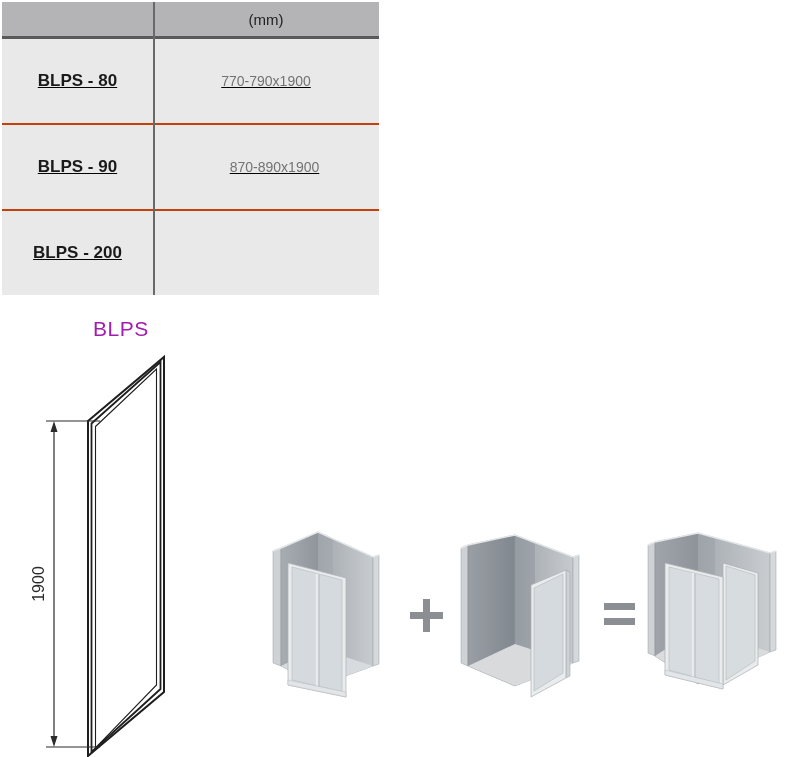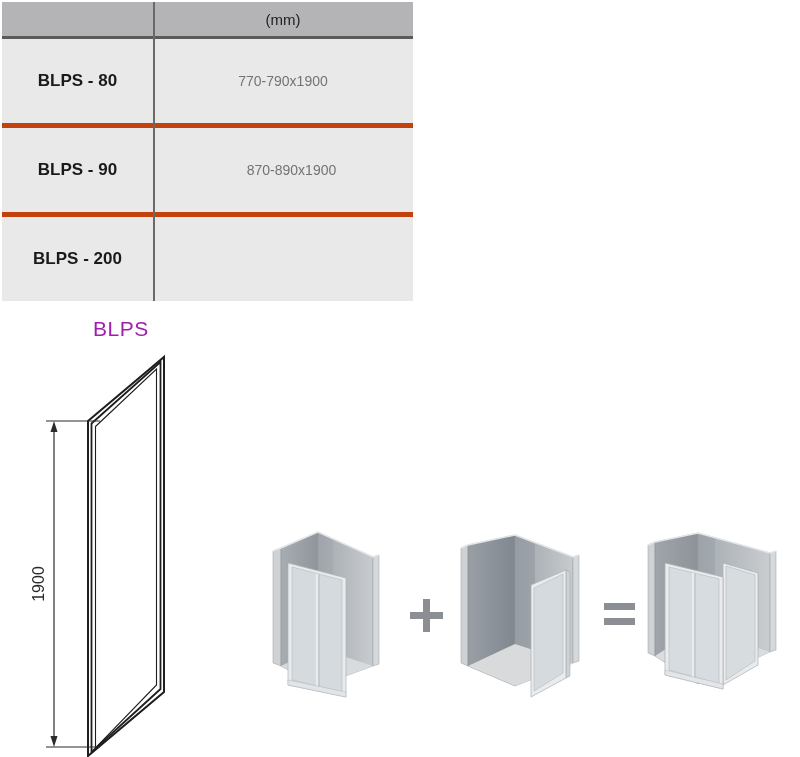--- a/index.html
+++ b/index.html
@@ -1,24 +1,24 @@
 <!DOCTYPE html>
 <html><head>
 <meta charset="utf-8">
 <style>
   html,body{margin:0;padding:0;background:#fff;}
   #app{
     position:relative;width:800px;height:757px;background:#ffffff;
     font-family:"Liberation Sans","DejaVu Sans",sans-serif;overflow:hidden;
   }
   
-  .spec-table{position:absolute;left:2px;top:2px;width:411px;}
+  .spec-table{position:absolute;left:2px;top:2px;width:377px;}
   .thead{height:34px;background:#b4b4b6;border-bottom:3px solid #5a5a5a;display:flex;align-items:center;}
-  .trow{height:84px;background:#e9e9e9;display:flex;align-items:center;}
-  .trow + .trow{border-top:5px solid #c2410c;gap:17px;}
+  .trow{height:84px;background:#e9e9e9;display:flex;align-items:center;text-decoration:underline;}
+  .trow + .trow{border-top:2px solid #c2410c;gap:17px;}
   .cell-model{width:151px;text-align:center;font-weight:bold;font-size:17px;color:#1a1a1a;}
   .cell-dim{flex:1;text-align:center;font-size:14px;color:#737373;}
   .thead .cell-dim{font-size:15px;font-weight:normal;color:#1f1f1f;}
   .col-divider{position:absolute;left:151px;top:0;bottom:0;width:2px;background:#696969;}
   
   .product-label{position:absolute;left:93px;top:317px;font-size:21px;color:#a21caf;letter-spacing:.5px;}
   .dim-label{
     position:absolute;left:10px;top:574px;width:60px;height:20px;
     transform:rotate(-90deg);text-align:center;font-size:16px;color:#2a2a2a;
   }

